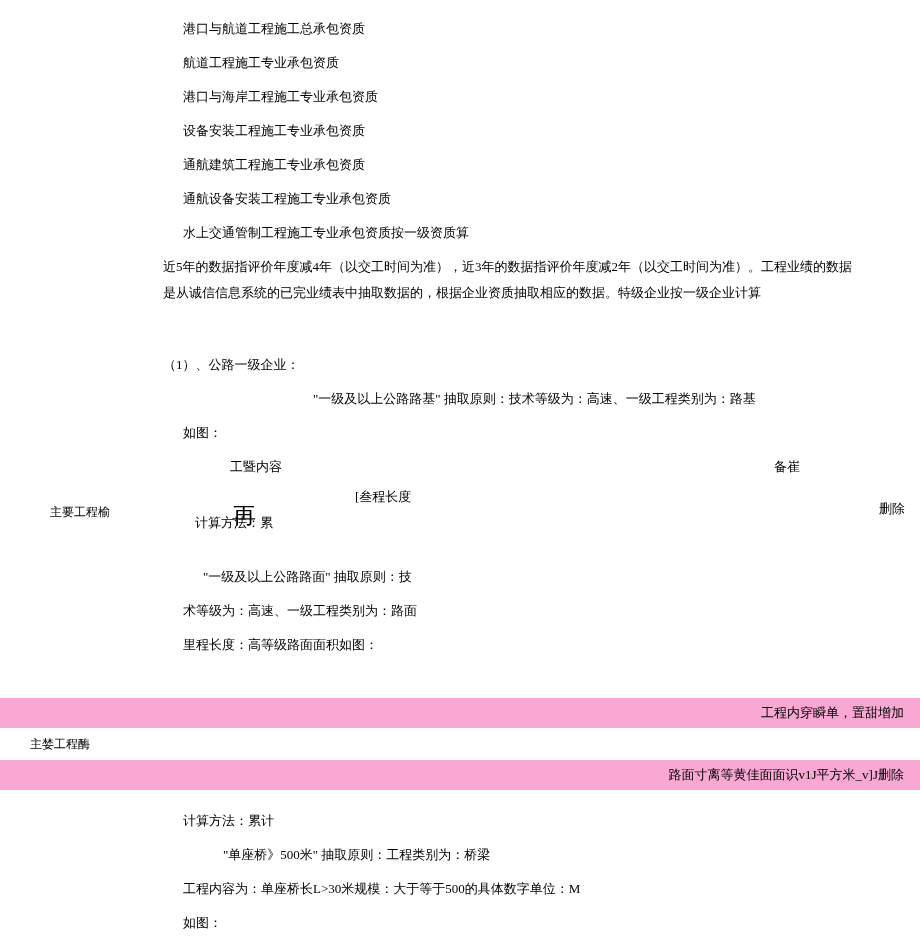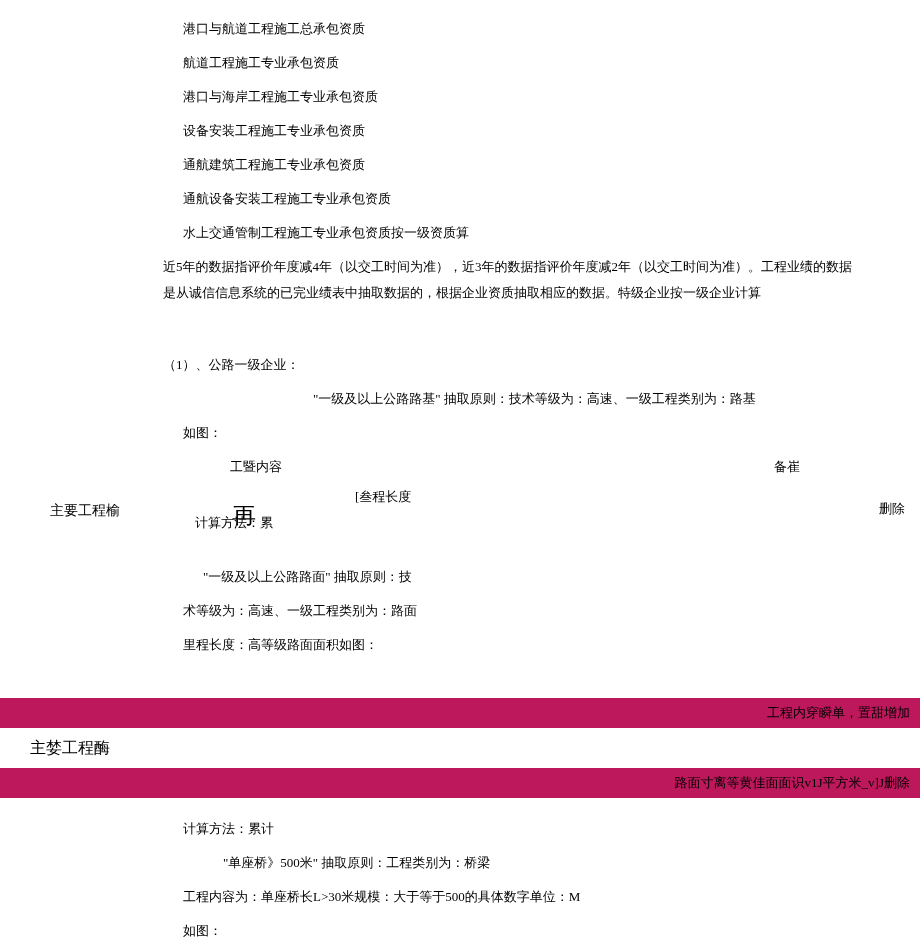--- a/index.html
+++ b/index.html
@@ -44,22 +44,23 @@
     .row1 {
       display: flex;
       padding-left: 55px;
       justify-content: flex-start;
     }
     .row1 span:nth-child(1){ width: 190px; }
     .row1 span:nth-child(2){ width: 380px; text-align: right; }
     .label-left {
       position: absolute;
       left: -125px;
-      font-size: 14px;
+      font-size: 12px;
       bottom: -15px;
+      font-family: Liberation Mono, monospace;
     }
     .row2 {
       padding-left: 180px;
       position: relative;
       margin-top: 4px;
     }
     .del-right {
       position: absolute;
       right: -35px;
       top: 12px;
@@ -68,32 +69,32 @@
       padding-left: 20px;
       position: relative;
     }
     .floating-char {
       position: absolute;
       font-size: 22px;
       font-family: "KaiTi","楷体",serif;
       transform: scaleX(1.1);
     }
     .blue-bar {
-      background: #be185d;
+      background: #f9a8d4;
       width: 920px;
       margin-left: -155px;
-      padding: 2px 10px 2px 0;
+      padding: 2px 16px 2px 0;
       text-align: right;
       font-size: 13px;
       margin-top: 2px;
       margin-bottom: 2px;
     }
     .small-label-block {
       margin-left: -125px;
-      font-size: 16px;
+      font-size: 12px;
       padding-top: 2px;
       padding-bottom: 2px;
     }
     .blue-wrap {
       margin-top: 40px;
     }
   </style>
 </head>
 <body>
 

